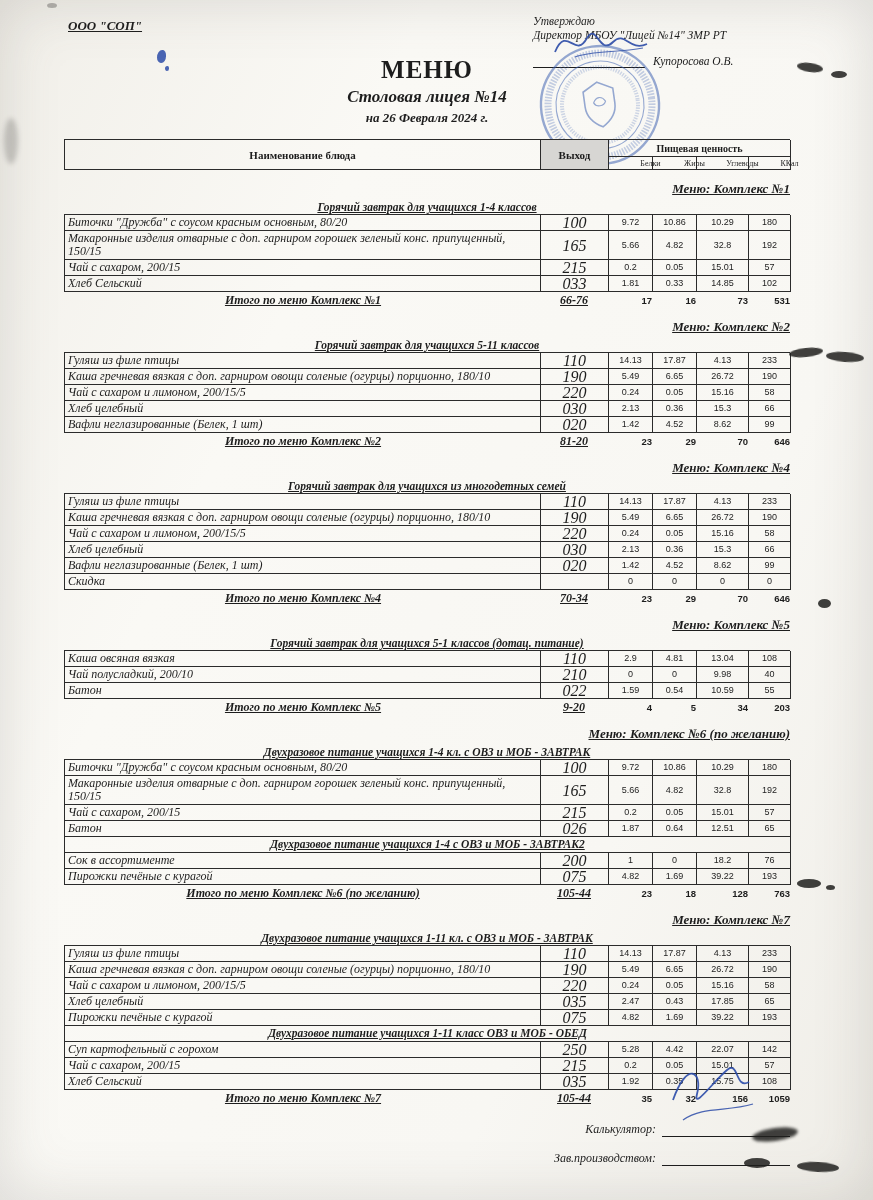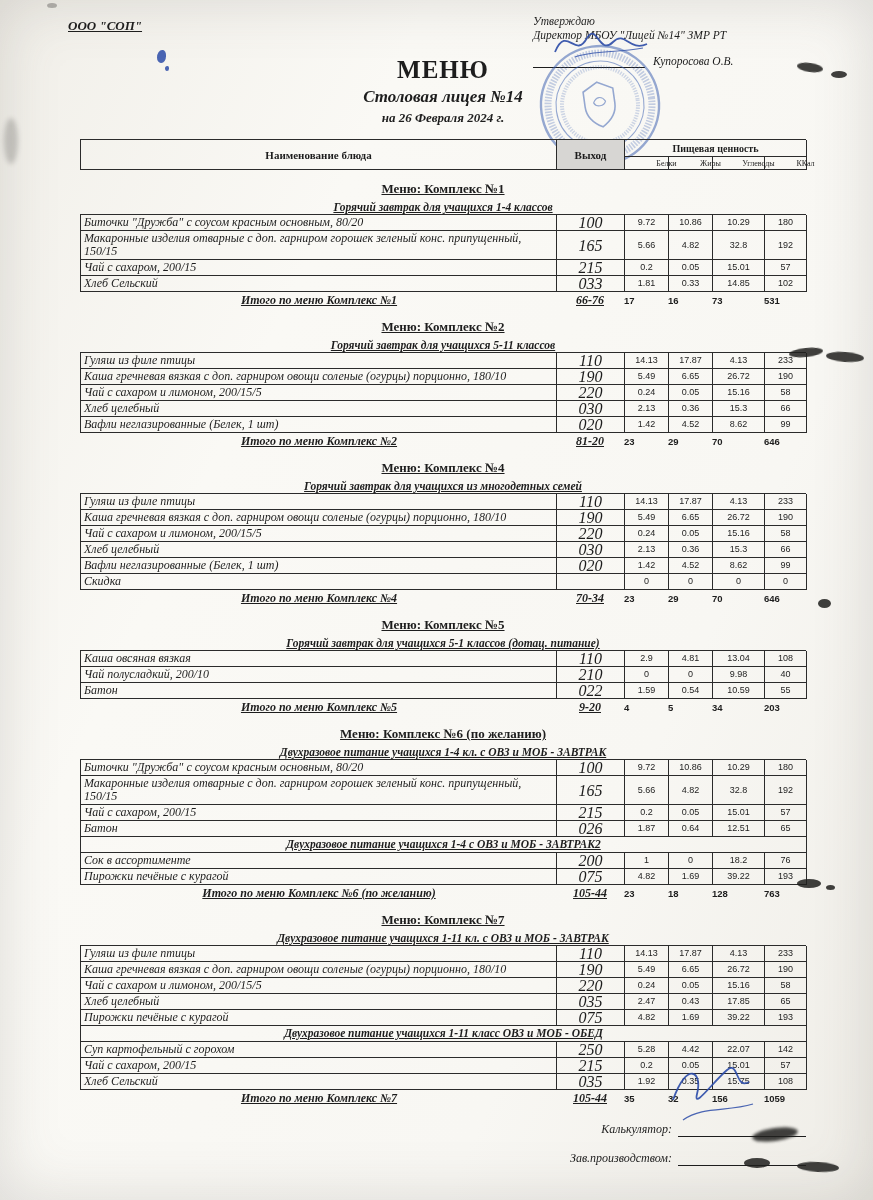--- a/index.html
+++ b/index.html
@@ -11,55 +11,55 @@
           box-shadow:inset 0 0 60px rgba(90,85,75,.18); }
 
   
   .org { position:absolute; left:68px; top:18px; font-weight:bold; font-style:italic;
          text-decoration:underline; font-size:13px; }
   .approve { position:absolute; left:533px; top:14px; width:262px; font-style:italic; font-size:11.5px; line-height:14px; }
   .approve .sigrow { display:flex; align-items:flex-end; margin-top:12px; }
   .approve .sigline { display:inline-block; width:112px; border-bottom:1.3px solid #1d1d1d; height:12px; }
   .approve .signer { margin-left:8px; font-style:italic; }
 
-  .main { position:absolute; left:64px; top:56px; width:726px;margin-left:16px; }
+  .main { position:absolute; left:64px; top:56px; width:726px; }
   .titleblock { text-align:center; }
   .menu-title { font-size:25px; font-weight:bold; letter-spacing:1px; }
   .canteen { font-size:17px; font-weight:bold; font-style:italic; margin-top:3px; }
   .menudate { font-size:13px; font-weight:bold; font-style:italic; margin-top:3px; }
 
   :root { --cols: 476px 68px 44px 44px 52px 42px; --line:#2b2b2b; }
 
   .thead { display:grid; grid-template-columns:var(--cols); grid-template-rows:17px 13px;
            border-top:1.2px solid var(--line); border-left:1.2px solid var(--line); margin-top:13px; }
   .th { border-right:1.2px solid var(--line); border-bottom:1.2px solid var(--line);
         display:flex; align-items:center; justify-content:center; font-weight:bold; }
   .th.name-h { grid-row:1/3; grid-column:1; font-size:11px; }
   .th.out-h  { grid-row:1/3; grid-column:2; font-size:11px; background:#d7d6d3; }
   .th.nut-h  { grid-row:1; grid-column:3/7; font-size:10px; }
   .th.sub-h  { grid-row:2; font-size:8px; font-weight:normal;padding-left:40px; }
 
   .section { margin-top:11px; }
-  .section-title { text-align:center; font-weight:bold; font-size:13px; text-decoration:underline; margin-bottom:4px; }
+  .section-title { text-align:right; font-weight:bold; font-size:13px; text-decoration:underline; margin-bottom:4px;font-style:italic; }
   .sub-outside { text-align:center; font-weight:bold; font-style:italic; font-size:11.5px;
                  text-decoration:underline; margin-bottom:1px; }
   .tbl { display:grid; grid-template-columns:var(--cols);
          border-top:1.2px solid var(--line); border-left:1.2px solid var(--line); }
   .c { border-right:1.2px solid var(--line); border-bottom:1.2px solid var(--line);
        min-height:16px; display:flex; align-items:center; line-height:13px; }
   .c.name { font-style:italic; font-size:12px; padding:1px 3px; }
   .c.out  { justify-content:center; font-style:italic; font-size:16px; }
   .c.val  { justify-content:center; font-family:"Liberation Sans", sans-serif; font-size:9px; }
   .c.sub-span { grid-column:1/-1; justify-content:center; font-weight:bold; font-style:italic;
                 font-size:11.5px; text-decoration:underline; }
 
   .total { display:grid; grid-template-columns:var(--cols); padding-top:1px; min-height:16px; align-items:center; }
   .total .lbl  { font-weight:bold; font-style:italic; font-size:12px; text-decoration:underline; padding-left:2px;text-align:center; }
   .total .out2 { text-align:center; font-weight:bold; font-style:italic; font-size:12px; text-decoration:underline; }
-  .total .val2 { text-align:left; font-weight:bold; font-family:"Liberation Sans", sans-serif; font-size:9.5px; }
+  .total .val2 { text-align:right; font-weight:bold; font-family:"Liberation Sans", sans-serif; font-size:9.5px; }
 
   .footer { margin-top:16px; }
   .footer .frow { display:flex; justify-content:flex-end; align-items:flex-end;
                   font-style:italic; font-size:12px; margin-bottom:14px; }
   .footer .fline { width:128px; border-bottom:1.2px solid #1d1d1d; height:12px; margin-left:6px; }
 
   
   .stamp { position:absolute; left:537px; top:42px; opacity:.52; transform:rotate(-8deg); }
   .sig-blue { position:absolute; }
   .art { position:absolute; background:#20201e; border-radius:50%; filter:blur(.7px); opacity:.85; }

